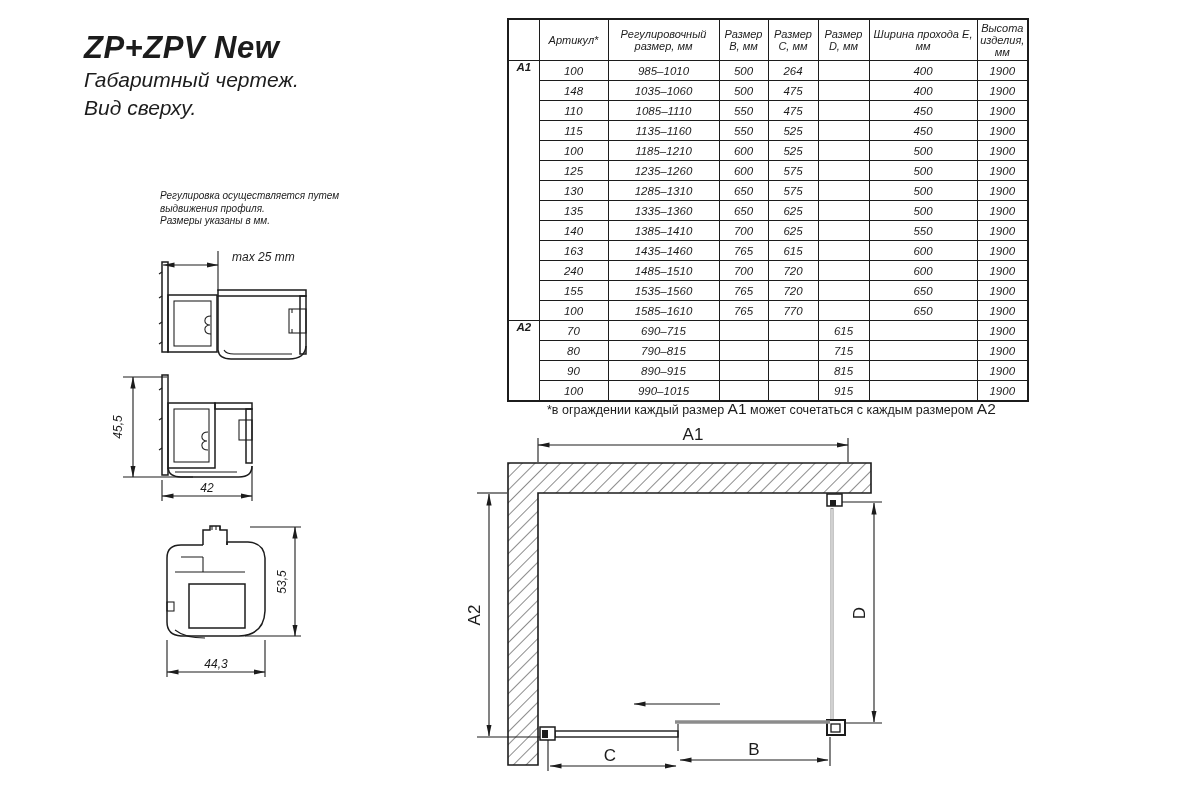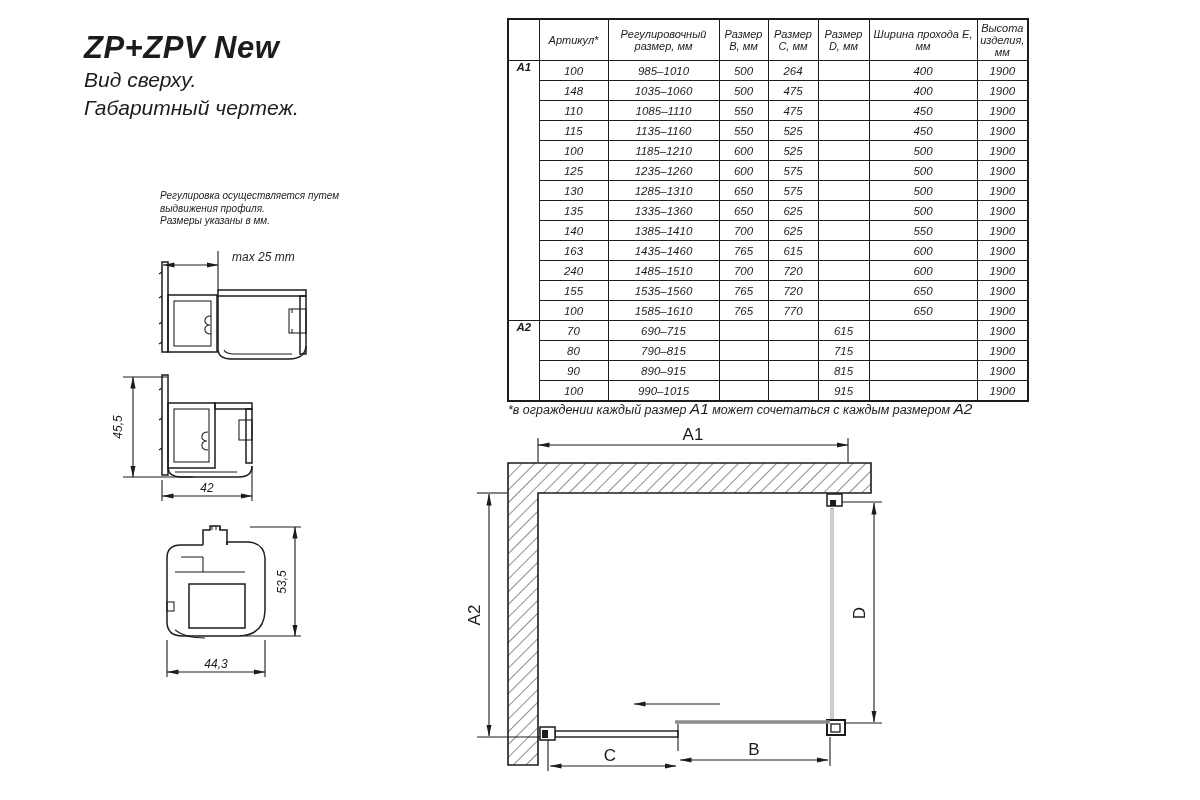--- a/index.html
+++ b/index.html
@@ -11,41 +11,41 @@
   .sub{font-size:21px;font-style:italic;line-height:28px;}
   
   .note{position:absolute;left:160px;top:190px;font-size:10px;font-style:italic;line-height:12.5px;}
   
   table.sizes{position:absolute;left:507px;top:18px;border-collapse:collapse;table-layout:fixed;
       font-style:italic;border:2px solid #1c1c1c;}
   table.sizes th,table.sizes td{border:1px solid #1c1c1c;text-align:center;padding:0 1px;overflow:hidden;}
   table.sizes thead th{font-size:11px;font-weight:normal;line-height:12px;height:40px;vertical-align:middle;}
   table.sizes tbody td{font-size:11.5px;height:19px;}
   td.gcell{font-size:13.5px;font-weight:bold;vertical-align:top;padding-top:1px;}
-  .footnote{position:absolute;left:508px;top:400px;font-size:12.5px;font-style:italic;}
+  .footnote{position:absolute;left:547px;top:400px;font-size:12.5px;}
   .fn-big{font-size:15.5px;}
   
   svg{position:absolute;overflow:visible;}
   .dline{stroke:#1c1c1c;stroke-width:1.1;fill:none;}
   .oline{stroke:#1c1c1c;stroke-width:1.5;fill:none;}
   .oline2{stroke:#1c1c1c;stroke-width:1.05;fill:none;}
   .wline{stroke:#1c1c1c;stroke-width:1.6;}
   .dtext{font-size:12px;font-style:italic;fill:#1c1c1c;font-family:"Liberation Sans",sans-serif;}
   .ptext{font-size:17px;fill:#1c1c1c;font-family:"Liberation Sans",sans-serif;}
   .glass{stroke:#8c8c8c;}
 </style>
 </head>
 <body>
 
 <div class="canvas">
 
   <div class="titleblock">
     <div class="model">ZP+ZPV New</div>
+    <div class="sub">Габаритный чертеж.</div>
     <div class="sub">Вид сверху.</div>
-    <div class="sub">Габаритный чертеж.</div>
   </div>
 
   <div class="note">
     <div>Регулировка осуществляется путем</div>
     <div>выдвижения профиля.</div>
     <div>Размеры указаны в мм.</div>
   </div>
 
   <svg style="left:140px;top:238px;" width="195" height="132" viewBox="0 0 195 132">
     <defs>

